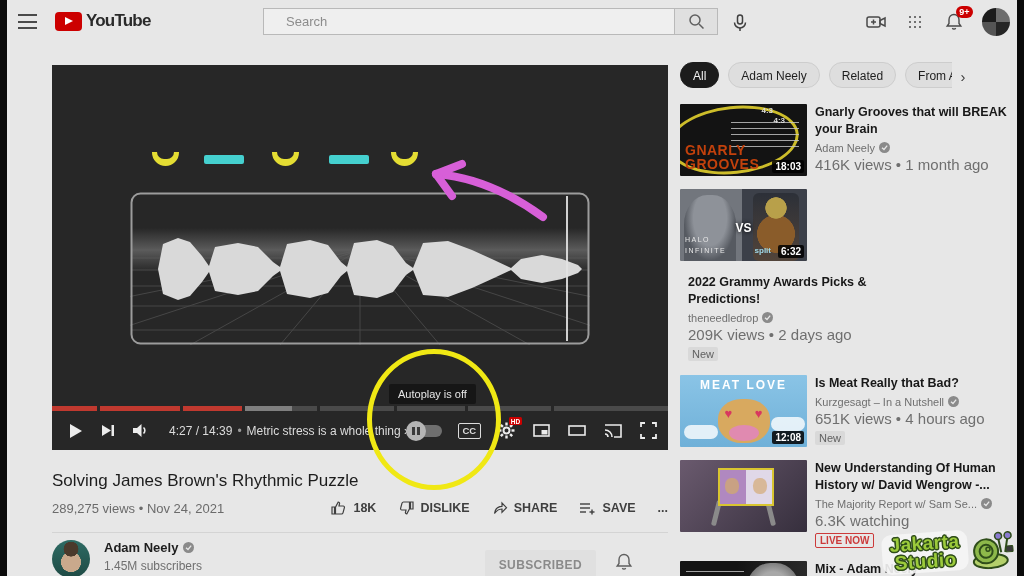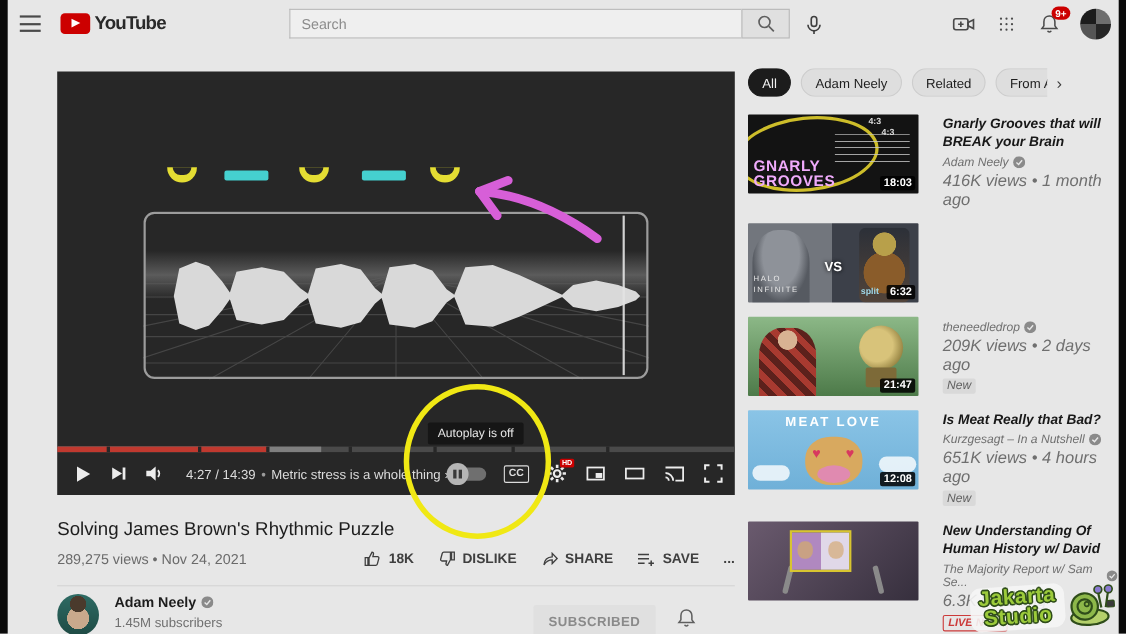--- a/index.html
+++ b/index.html
@@ -12,21 +12,21 @@
   .masthead{position:absolute;top:0;left:0;right:0;height:45px;background:#e7e7e7;}
   .hamburger{position:absolute;left:18px;top:14px;width:19px;height:15px;cursor:pointer;}
   .hamburger i{display:block;height:2px;background:#4a4a4a;margin-bottom:4.5px;}
   .logo{position:absolute;left:55px;top:11px;display:flex;align-items:center;gap:4px;cursor:pointer;}
   .logo-icon{width:27px;height:19px;background:#cc0000;border-radius:4px;position:relative;}
   .logo-icon::after{content:"";position:absolute;left:10px;top:5px;border-left:8px solid #fff;
     border-top:4.5px solid transparent;border-bottom:4.5px solid transparent;}
   .logo-text{font-size:17px;font-weight:bold;color:#2a2a2a;letter-spacing:-0.8px;}
   .search-form{position:absolute;left:263px;top:8px;display:flex;height:29px;}
   .search-input{width:411px;height:27px;border:1px solid #b9b9b9;border-right:none;background:#efefef;
-    padding:0 10px;font-size:13px;color:#333;outline:none;box-sizing:border-box;}
+    padding:0 22px;font-size:13px;color:#333;outline:none;box-sizing:border-box;}
   .search-input::placeholder{color:#8c8c8c;}
   .search-btn{width:44px;height:27px;border:1px solid #b9b9b9;background:#e0e0e0;display:flex;
     align-items:center;justify-content:center;cursor:pointer;box-sizing:border-box;}
   .mic-btn{position:absolute;left:730px;top:13px;width:20px;height:20px;cursor:pointer;}
   .mast-right{position:absolute;right:14px;top:8px;display:flex;align-items:center;gap:17px;}
   .mast-icon{width:22px;height:22px;position:relative;cursor:pointer;display:flex;align-items:center;justify-content:center;}
   .apps-dots{width:13px;height:13px;display:grid;grid-template-columns:repeat(3,1fr);gap:2.2px;}
   .apps-dots b{width:2.6px;height:2.6px;background:#4a4a4a;border-radius:50%;}
   .notif-badge{position:absolute;top:-5px;right:-8px;background:#cc0000;color:#fff;font-size:9px;
     font-weight:bold;border-radius:8px;padding:1.5px 3.5px;line-height:1;}
@@ -90,38 +90,38 @@
   .sidebar{position:absolute;left:680px;top:62px;width:336px;}
   .chips{position:relative;height:30px;width:336px;overflow:hidden;}
   .chips-scroll{display:flex;gap:9px;width:272px;overflow:hidden;}
   .chip{height:26px;line-height:26px;padding:0 12px;border-radius:14px;background:#dedede;
     border:1px solid #cdcdcd;font-size:12px;color:#1e1e1e;white-space:nowrap;cursor:pointer;box-sizing:border-box;}
   .chip.selected{background:#1c1c1c;color:#f1f1f1;border-color:#1c1c1c;}
   .chip-chevron{position:absolute;left:272px;top:3px;width:22px;height:22px;display:flex;align-items:center;
     justify-content:center;font-size:15px;color:#3c3c3c;cursor:pointer;}
   .videos{position:absolute;top:42px;left:0;width:336px;}
   .sv-item{display:flex;margin-bottom:13px;cursor:pointer;}
-  .sv-thumb{position:relative;width:127px;height:72px;flex:none;overflow:hidden;border-radius:1px;padding-left:28px;}
+  .sv-thumb{position:relative;width:127px;height:72px;flex:none;overflow:hidden;border-radius:1px;}
   .sv-dur{position:absolute;right:3px;bottom:3px;background:rgba(0,0,0,.85);color:#fff;font-size:10px;
     font-weight:bold;padding:1px 3px;border-radius:2px;}
-  .sv-meta{margin-left:22px;width:195px;font-style:italic;}
+  .sv-meta{margin-left:8px;width:195px;}
   .sv-title{font-size:12.5px;font-weight:bold;color:#181818;line-height:1.35;max-height:34px;overflow:hidden;}
   .sv-ch{font-size:11px;color:#6f6f6f;margin-top:4px;display:flex;align-items:center;gap:4px;}
   .sv-views{font-size:15px;color:#6f6f6f;margin-top:2px;}
   .badge-new{display:inline-block;margin-top:4px;background:#d9d9d9;color:#616161;font-size:11px;
     padding:1px 4px;border-radius:2px;}
   .badge-live{display:inline-block;margin-top:4px;border:1px solid #cc3a3a;color:#cc3a3a;font-size:10px;
     font-weight:bold;padding:1px 4px;border-radius:2px;}
 
   
   .ta0{background:#131313;}
   .ta0 .ring{position:absolute;left:-12px;top:2px;width:125px;height:62px;border:3px solid #cdbd2a;border-radius:50%;transform:rotate(-6deg);}
   .ta0 .staff{position:absolute;right:8px;top:18px;width:68px;height:26px;
     background:repeating-linear-gradient(#c9c9c9 0 1px,transparent 1px 6px);opacity:.8;}
-  .ta0 .big{position:absolute;left:5px;bottom:4px;font-size:14px;font-weight:bold;color:#f0abfc;width:80px;line-height:1.05;letter-spacing:0.5px;}
+  .ta0 .big{position:absolute;left:5px;bottom:4px;font-size:14px;font-weight:bold;color:#c2410c;width:80px;line-height:1.05;letter-spacing:0.5px;}
   .ta0 .r1{position:absolute;right:34px;top:2px;font-size:8px;color:#ddd;font-weight:bold;}
   .ta0 .r2{position:absolute;right:22px;top:12px;font-size:8px;color:#ddd;font-weight:bold;}
   .ta1{background:linear-gradient(90deg,#72767d 0 49%,#3c4049 49% 100%);}
   .ta1 .ape{position:absolute;left:4px;top:6px;width:52px;height:66px;
     background:radial-gradient(ellipse at 50% 35%,#8e9299 0 45%,#565a61 70%);border-radius:45% 45% 0 0;}
   .ta1 .spartan{position:absolute;right:8px;top:4px;width:46px;height:68px;
     background:radial-gradient(circle at 50% 22%,#b8a04a 0 18%,transparent 19%),
                radial-gradient(circle at 50% 60%,#8a5c2a 0 40%,transparent 41%),
                linear-gradient(#2c3038,#52443a);border-radius:6px;}
   .ta1 .vs{position:absolute;left:50%;top:32px;transform:translateX(-50%);font-size:12px;font-weight:bold;
@@ -481,27 +481,22 @@
           <span class="ape"></span>
           <span class="spartan"></span>
           <span class="vs">VS</span>
           <span class="halo">HALO INFINITE</span>
           <span class="split">split</span>
           <span class="sv-dur">6:32</span>
         </div>
       </div>
 
       <div class="sv-item">
-        <div class="sv-thumb ta2">
-          <span class="guy"></span>
-          <span class="gram"></span>
-          <span class="gbase"></span>
-          <span class="sv-dur">21:47</span>
-        </div>
         <div class="sv-meta">
+          <div class="sv-title">2022 Grammy Awards Picks &amp; Predictions!</div>
           <div class="sv-ch">
               <span>theneedledrop</span>
             <svg class="check" viewBox="0 0 11 11">
                 <circle cx="5.5" cy="5.5" r="5.5" fill="#8a8a8a"></circle>
                 <polyline points="3,5.7 5,7.5 8.2,3.7" fill="none" stroke="#e7e7e7" stroke-width="1.3"></polyline>
               </svg>
             </div>
           <div class="sv-views">209K views • 2 days ago</div>
           <span class="badge-new">New</span>
         </div>

